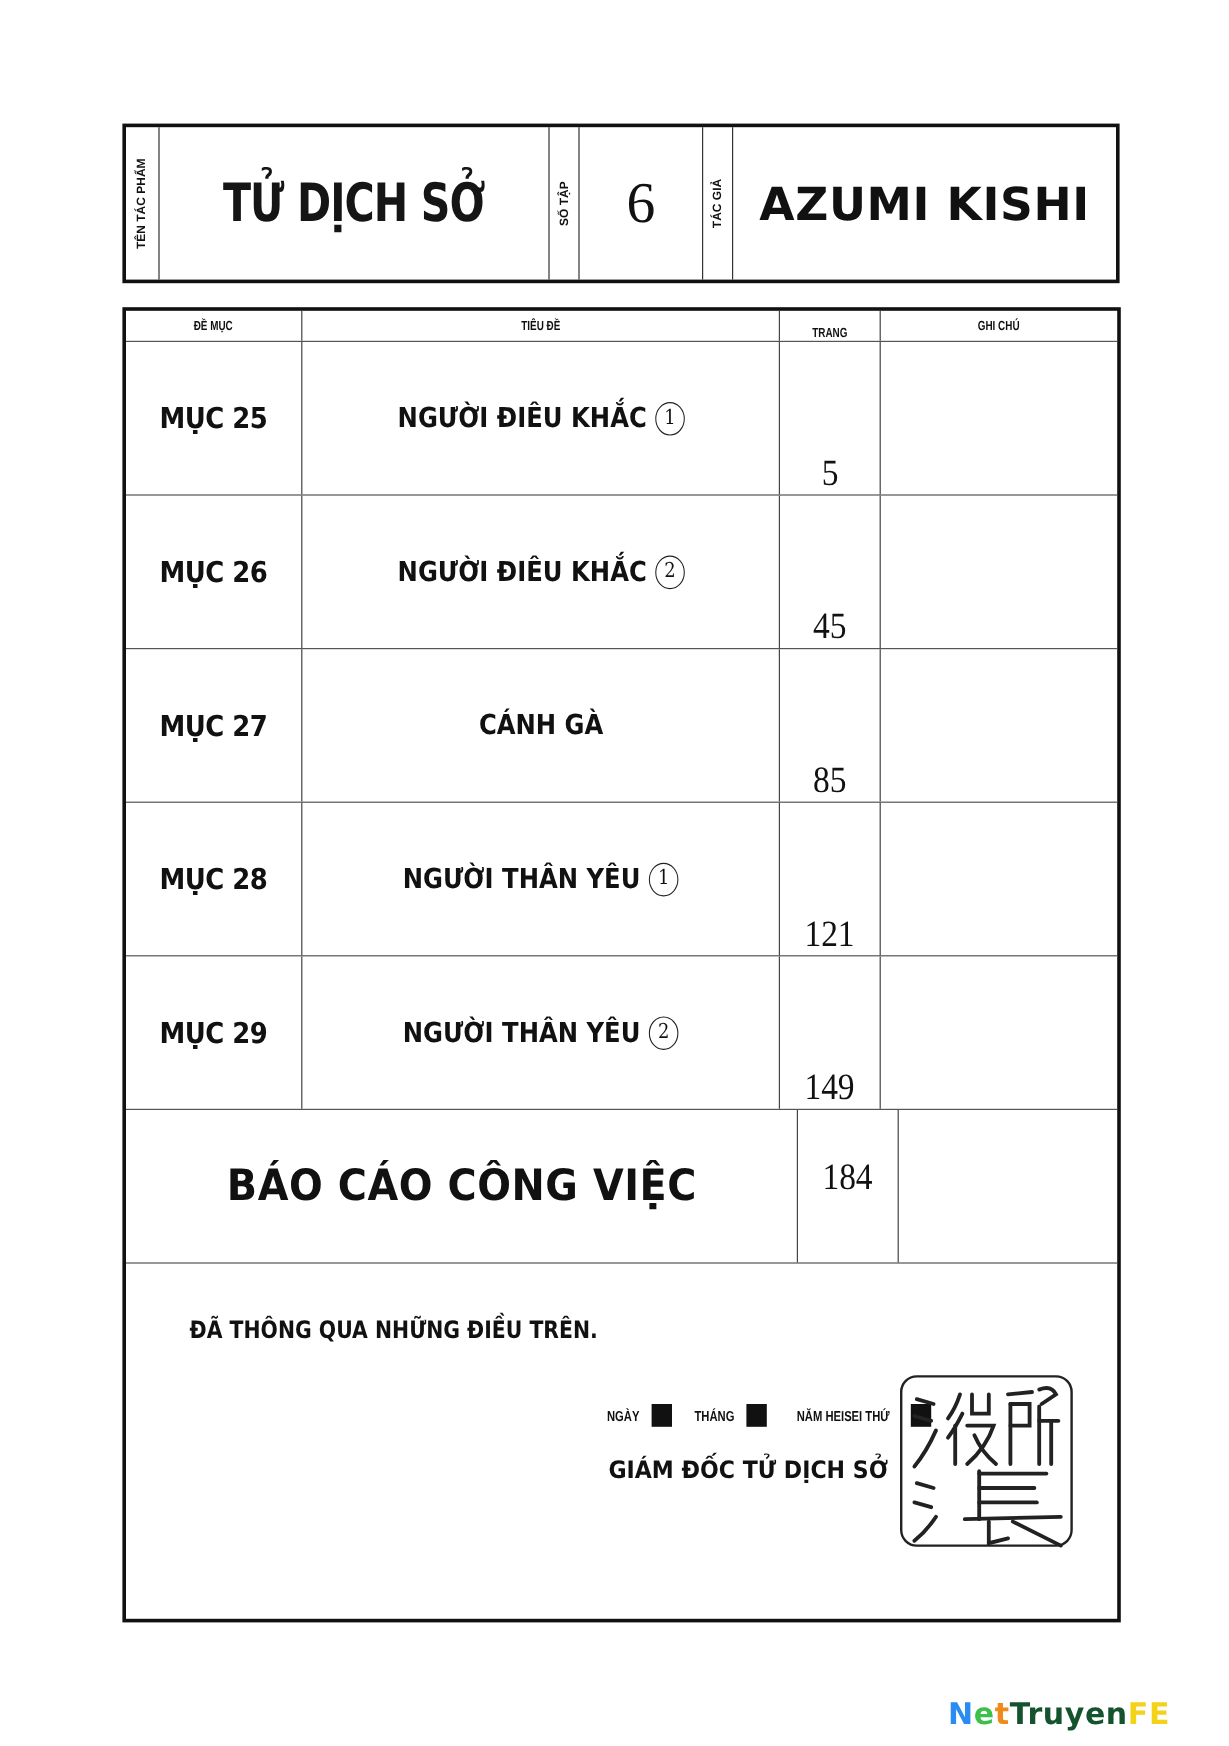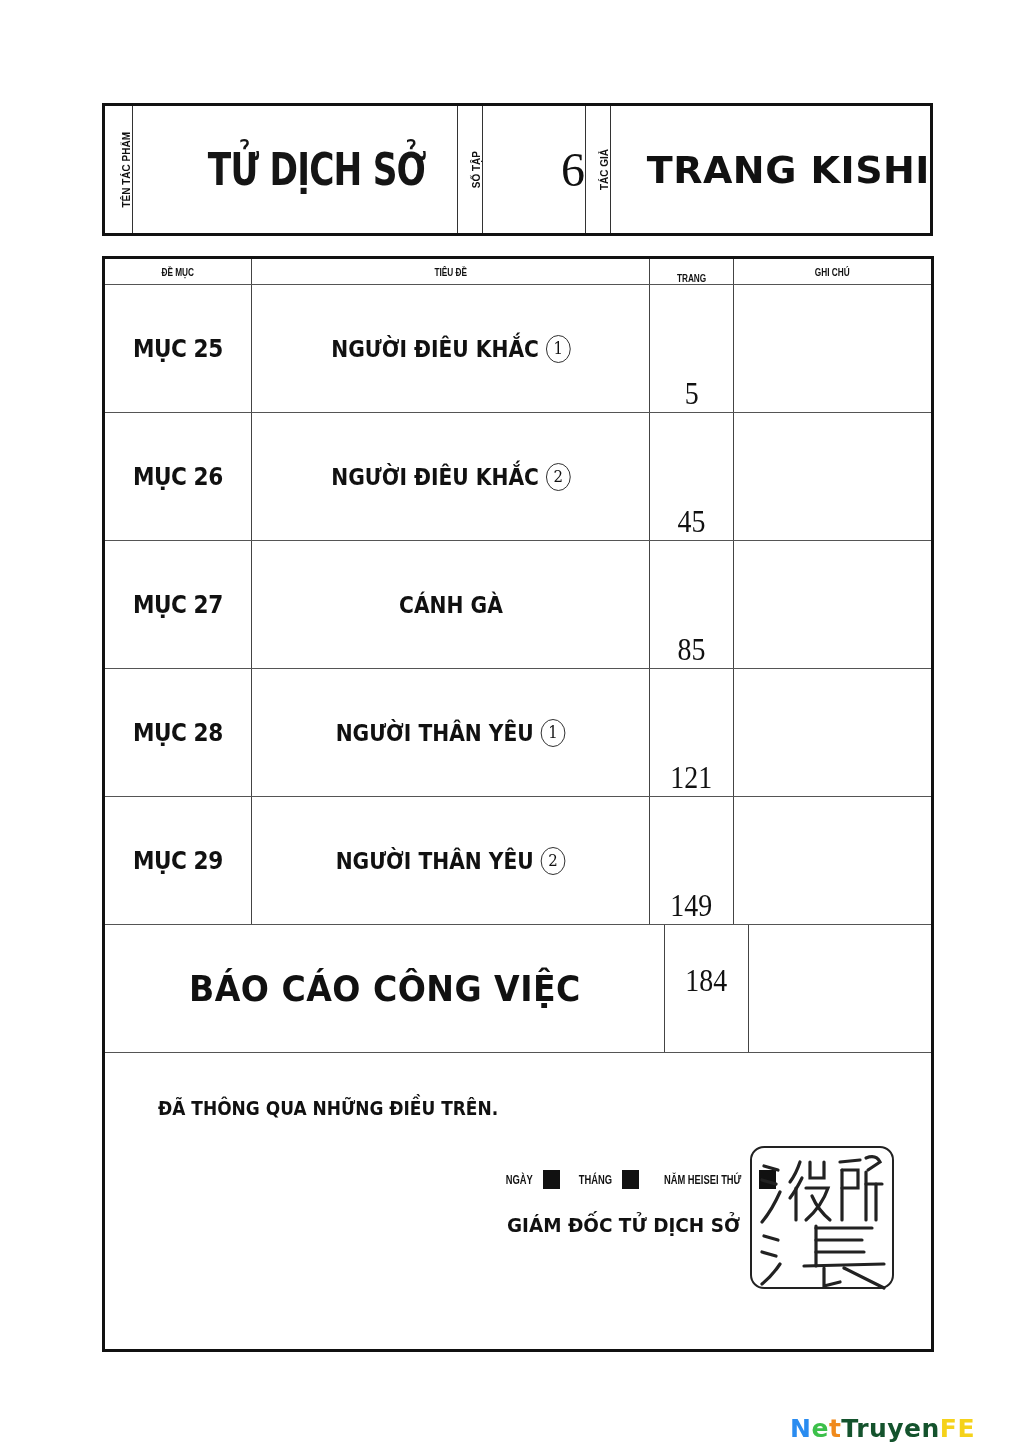--- a/index.html
+++ b/index.html
@@ -3,21 +3,21 @@
 <meta charset="utf-8">
 <style>
   html, body { margin: 0; padding: 0; background: #ffffff; }
   body { width: 1024px; height: 1455px; position: relative; overflow: hidden;
          font-family: "DejaVu Sans", sans-serif; color: #111; }
 
   
   .title-box { position: absolute; left: 102px; top: 103px; width: 825px; height: 127px;
                border: 3px solid #111; display: flex; }
   .tb-cell { position: relative; height: 100%; border-right: 1px solid #333; box-sizing: border-box;
-             display: flex; align-items: center; justify-content: flex-end; }
+             display: flex; align-items: center; justify-content: center; }
   .tb-cell:last-child { border-right: none; }
   .vlabel { writing-mode: vertical-rl; transform: rotate(180deg);
             font-family: "Liberation Sans", sans-serif; font-weight: bold; font-size: 10px;
             letter-spacing: 0px; transform-origin: center; white-space: nowrap; }
   .series-title { font-family: "DejaVu Sans", sans-serif; font-weight: bold; font-size: 44px;
                   letter-spacing: -1px; transform: scaleX(0.78); color: #151515; }
   .volume-num { font-family: "Liberation Serif", serif; font-size: 48px; }
   .author-name { font-family: "DejaVu Sans", sans-serif; font-weight: bold; font-size: 38px;
                  letter-spacing: 0.5px; }
 
@@ -72,21 +72,21 @@
   <div class="tb-cell" style="width:25px">
     <span class="vlabel">SỐ TẬP</span>
   </div>
   <div class="tb-cell" style="width:103px">
     <span class="volume-num">6</span>
   </div>
   <div class="tb-cell" style="width:25px">
     <span class="vlabel">TÁC GIẢ</span>
   </div>
   <div class="tb-cell" style="flex:1">
-    <span class="author-name">TRANG KISHI</span>
+    <span class="author-name">AZUMI KISHI</span>
   </div>
 </div>
 
 <div class="main-table">
 
   <div class="hrow" style="top:0;height:26px">
     <div class="hcell col1">
         <span class="colhead">ĐỀ MỤC</span>
       </div>
     <div class="hcell col2">

